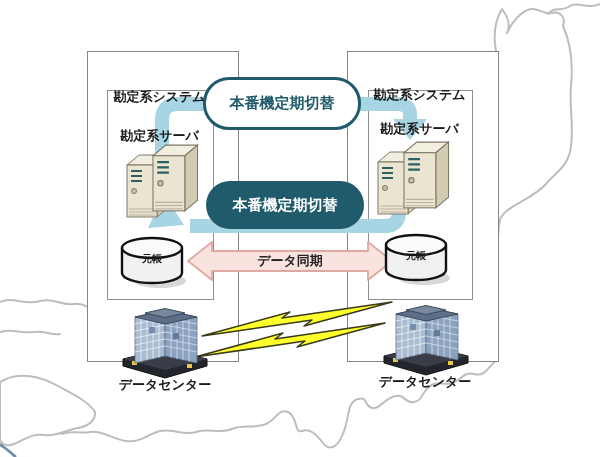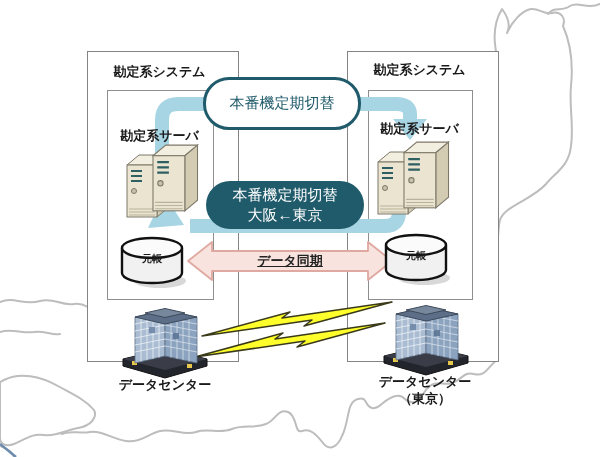--- a/index.html
+++ b/index.html
@@ -4,28 +4,28 @@
 <style>
   html,body{margin:0;padding:0;background:#fff;}
   #canvas{
     position:relative;width:600px;height:457px;overflow:hidden;background:#fff;
     font-family:"Liberation Sans","DejaVu Sans",sans-serif;
   }
   .layer{position:absolute;left:0;top:0;width:600px;height:457px;}
   .box{position:absolute;border:1px solid #848484;background:#fff;}
   .box.inner{background:transparent;border:1px solid #8e8e8e;}
   .lbl{position:absolute;text-align:center;font-weight:bold;color:#1a1a1a;line-height:1.3;}
-  .lbl.sys{font-size:13px;}
+  .lbl.sys{font-size:13px;margin-top:25px;}
   .lbl.srv{font-size:13px;font-family:Liberation Serif, serif;}
   .lbl.ledger{font-size:10px;}
   .lbl.dc{font-size:13px;}
   .lbl.sync{font-size:13px;color:#222;}
   .pill{
     position:absolute;border-radius:26px;display:flex;flex-direction:column;
-    align-items:center;justify-content:center;font-weight:normal;font-size:15px;
+    align-items:center;justify-content:center;font-weight:bold;font-size:15px;
     line-height:1.35;text-align:center;
   }
   .pill.light{background:#fff;border:3px solid #205b6b;color:#205b6b;}
   .pill.dark{background:#205b6b;color:#fff;border:none;}
 </style>
 </head>
 <body>
 
 <div id="canvas">
 
@@ -130,26 +130,24 @@
   <div class="lbl srv" style="left:368px;top:121px;width:103px;">勘定系サーバ</div>
 
   <div class="lbl ledger" style="left:122px;top:252px;width:60px;">元帳</div>
   <div class="lbl ledger" style="left:386px;top:249px;width:60px;">元帳</div>
 
   <div class="pill light" style="left:203px;top:77px;width:152px;height:47px;">
     <span>本番機定期切替</span>
   </div>
   <div class="pill dark" style="left:206px;top:181px;width:158px;height:48px;">
     <span>本番機定期切替</span>
-    <span>大阪←東京</span>
   </div>
 
-  <div class="lbl sync" style="left:230px;top:253px;width:120px;text-decoration:underline;">データ同期</div>
+  <div class="lbl sync" style="left:230px;top:253px;width:120px;">データ同期</div>
 
   <div class="lbl dc" style="left:110px;top:377px;width:110px;">
     <div>データセンター</div>
   </div>
   <div class="lbl dc" style="left:370px;top:374px;width:110px;">
     <div>データセンター</div>
-    <div>（東京）</div>
   </div>
 
 </div>
 
 </body></html>

